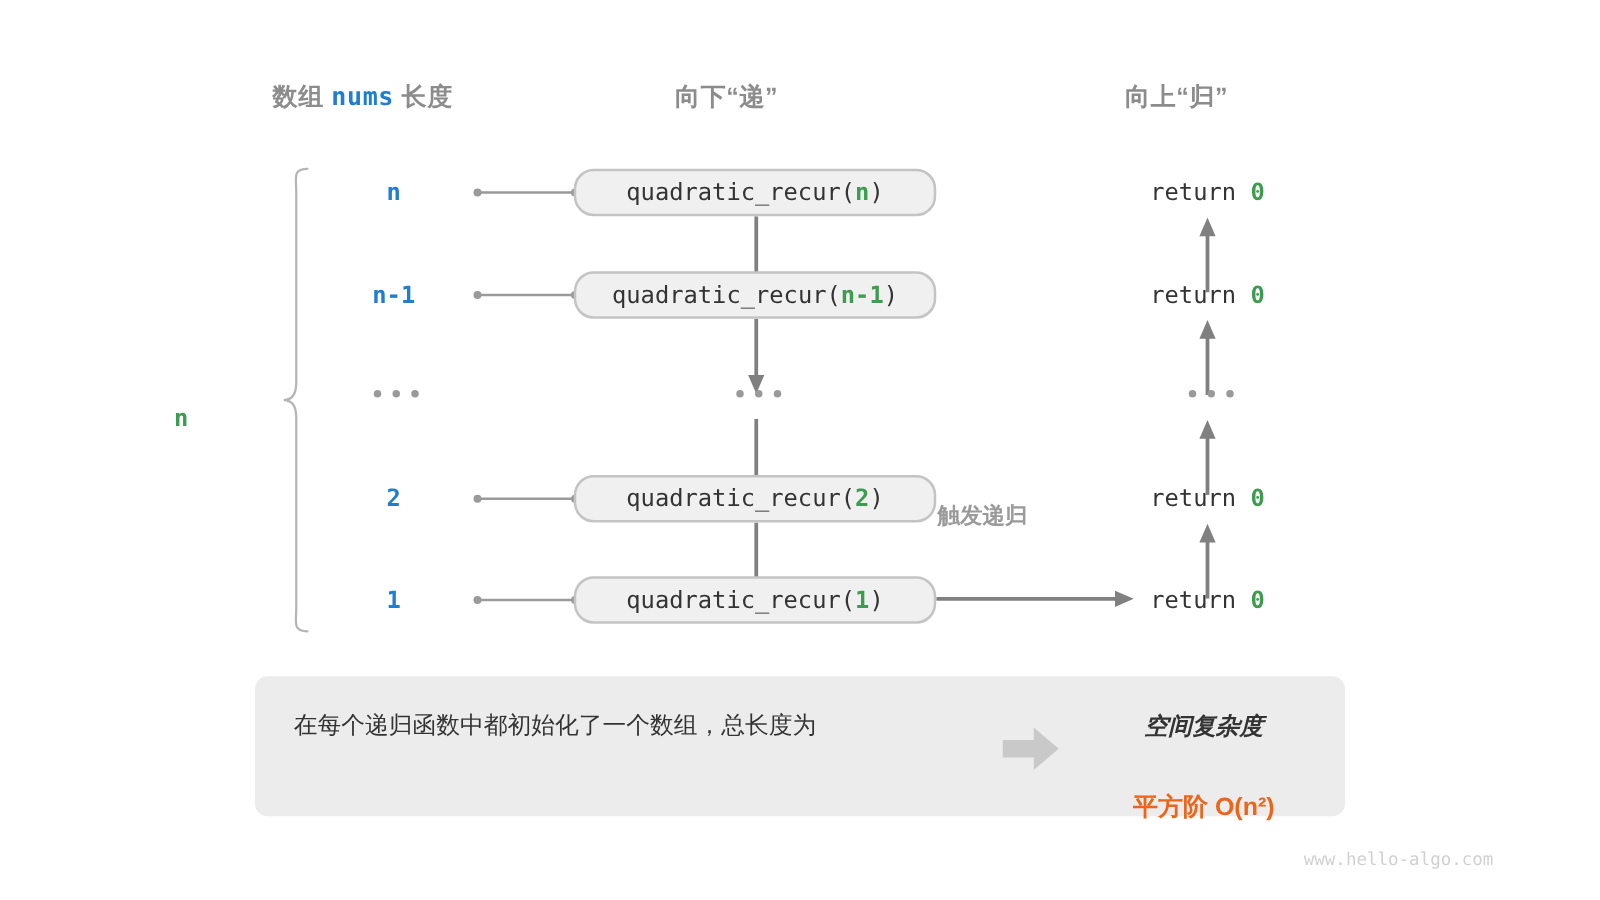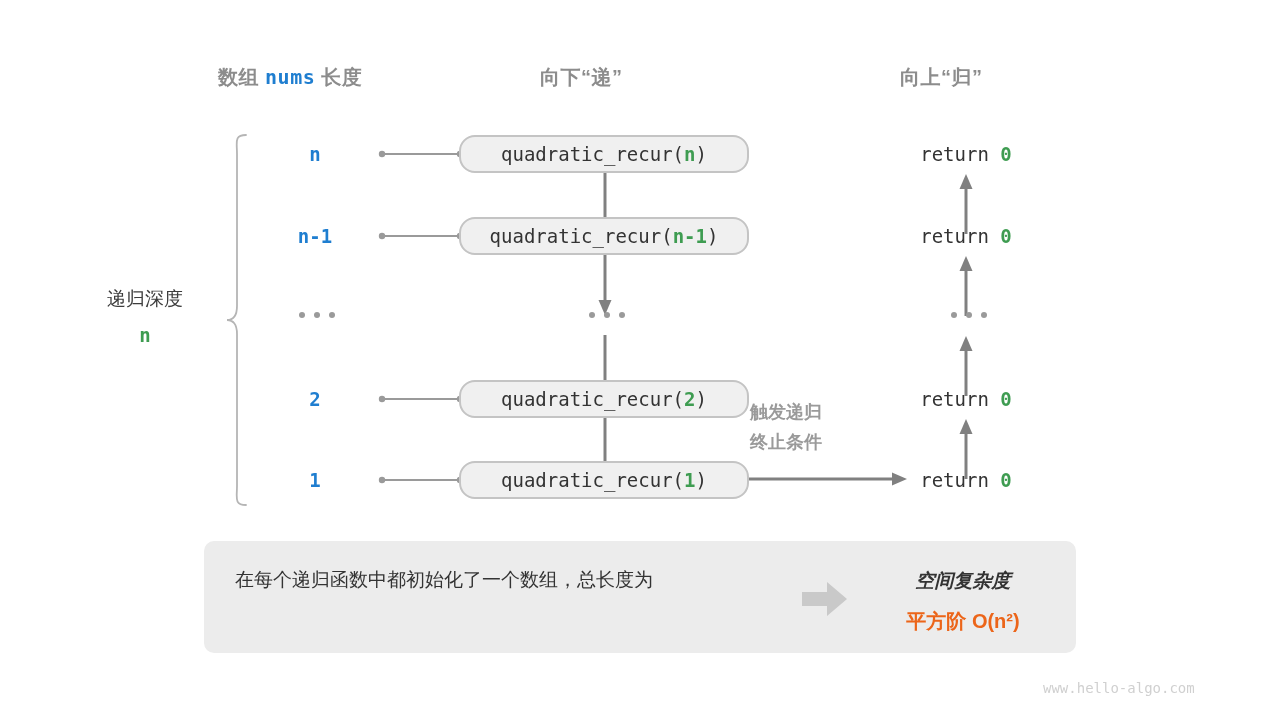--- a/index.html
+++ b/index.html
@@ -133,20 +133,21 @@
     white-space: nowrap;
     text-align: center;
     font-style: italic;
   }
   .sum-res {
     font-size: 20px;
     font-weight: bold;
     color: #ec6519;
     white-space: nowrap;
     text-align: center;
+    margin-top: 24px;
   }
 
   
   .watermark {
     font-family: "DejaVu Sans Mono", monospace;
     font-size: 14px;
     color: #d0d0d0;
     white-space: nowrap;
   }
   svg { display: block; }
@@ -159,21 +160,20 @@
   <div class="abs col-head" style="left:218px; top:60px;">
     <span>数组</span>
     <span class="accent-blue">nums</span>
     <span>长度</span>
   </div>
 
   <div class="abs col-head" style="left:540px; top:60px;">向下“递”</div>
 
   <div class="abs col-head" style="left:900px; top:60px;">向上“归”</div>
 
-  <div class="abs depth-label" style="left:60px; top:282px; width:170px;">递归深度</div>
   <div class="abs depth-n" style="left:60px; top:320px; width:170px;">n</div>
 
   <svg class="abs" style="left:224px; top:128px;" width="26" height="376">
     <path d="M 22 3 C 10 3 13 10 13 22 L 13 174 C 13 184 9 188 3 188 C 9 188 13 192 13 202 L 13 354 C 13 366 10 373 22 373" fill="none" stroke="#b5b5b5" stroke-width="1.8" stroke-linecap="round"></path>
   </svg>
 
   <div class="abs size-val" style="left:265px; top:139px; width:100px;">n</div>
 
   <svg class="abs" style="left:378px; top:142px;" width="86" height="16">
     <line x1="5" y1="8" x2="81" y2="8" stroke="#9a9a9a" stroke-width="2"></line>
@@ -281,21 +281,20 @@
     <path d="M 9 60 L 2.5 45 L 15.5 45 Z" fill="#808080"></path>
   </svg>
 
   <svg class="abs" style="left:957px; top:413px;" width="18" height="62">
     <line x1="9" y1="62" x2="9" y2="14" stroke="#808080" stroke-width="3"></line>
     <path d="M 9 2 L 2.5 17 L 15.5 17 Z" fill="#808080"></path>
   </svg>
 
   <div class="abs note" style="left:750px; top:393px; width:160px;">
     <div>触发递归</div>
-    <div>终止条件</div>
   </div>
 
   <div class="abs size-val" style="left:265px; top:465px; width:100px;">1</div>
 
   <svg class="abs" style="left:378px; top:468px;" width="86" height="16">
     <line x1="5" y1="8" x2="81" y2="8" stroke="#9a9a9a" stroke-width="2"></line>
     <circle cx="4" cy="8" r="3.2" fill="#9a9a9a"></circle>
     <circle cx="82" cy="8" r="3.2" fill="#9a9a9a"></circle>
   </svg>
 

